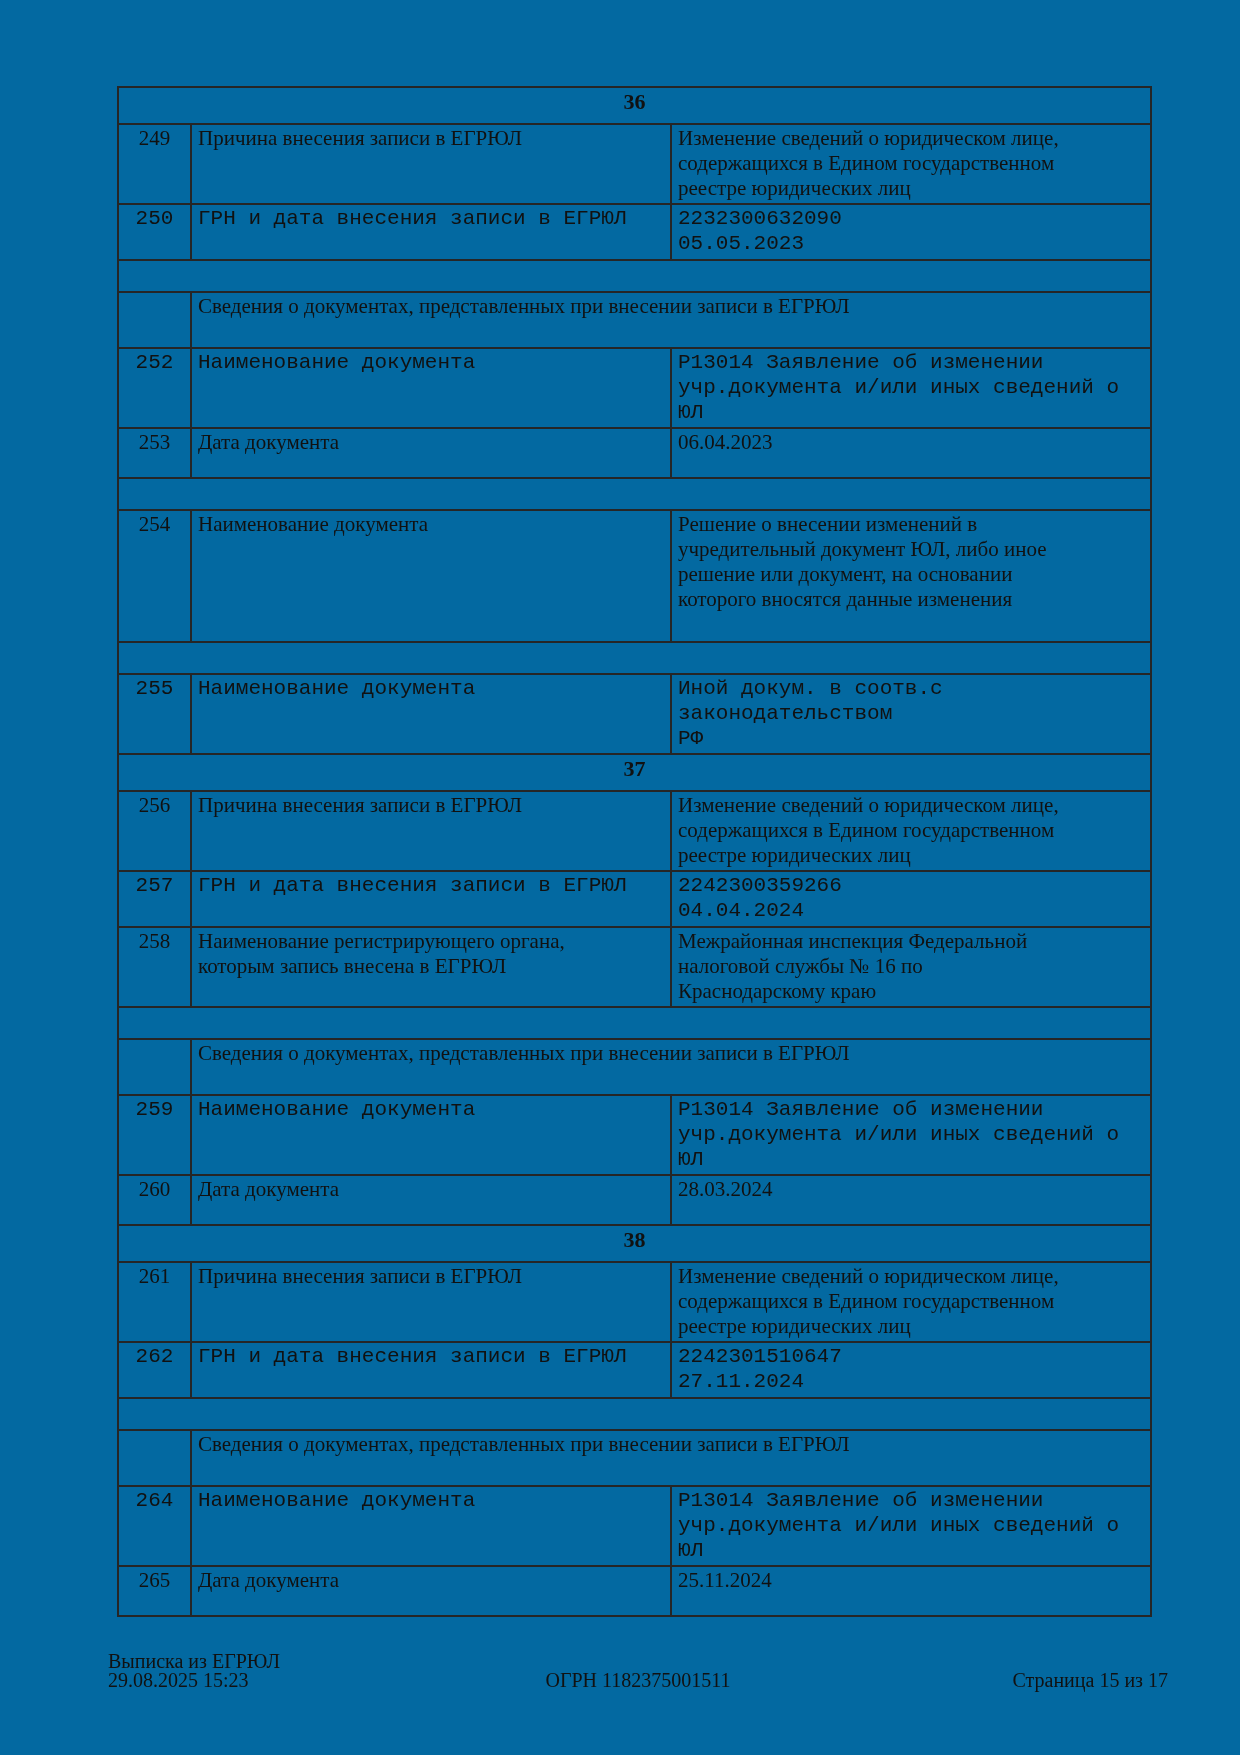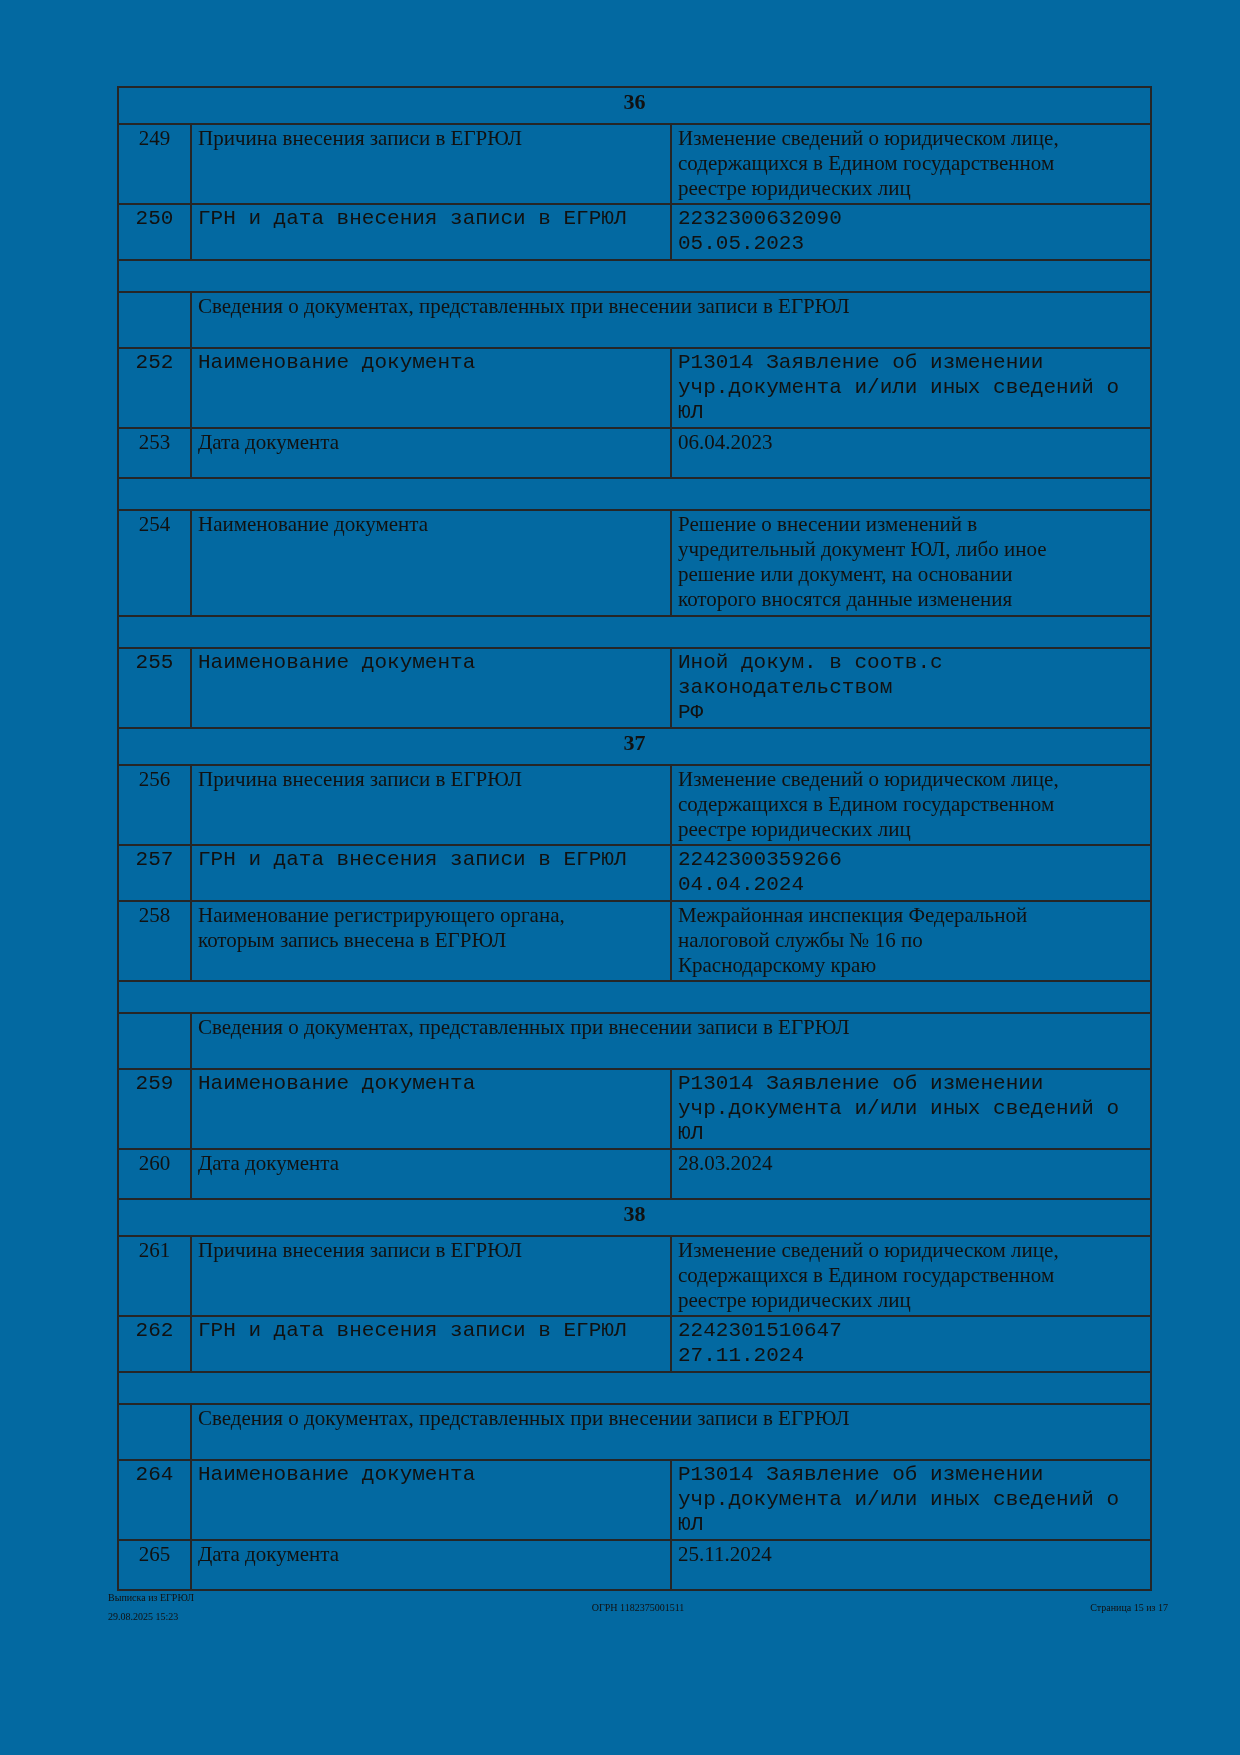--- a/index.html
+++ b/index.html
@@ -43,32 +43,32 @@
     font-size: 22px;
     vertical-align: middle;
     white-space: normal;
   }
   td.dh { vertical-align: middle; white-space: normal; }
   td.sp { padding: 0; }
   tr.h-sec { height: 37px; }
   tr.h1 { height: 50px; }
   tr.h2 { height: 56px; font-family: Liberation Mono, monospace; }
   tr.h3 { height: 80px; margin-top: 28px; }
-  tr.h4 { height: 106px; }
+  tr.h4 { height: 132px; }
   tr.h-sp { height: 32px; }
   tr.h-dh { height: 56px; }
   .footer {
     position: absolute;
     left: 108px;
-    top: 1588px;
+    top: 1652px;
     width: 1060px;
     display: flex;
     justify-content: space-between;
-    align-items: center;
-    font-size: 10px;
+    align-items: flex-end;
+    font-size: 20px;
     line-height: 19px;
   }
   .f-left  { flex: 1; text-align: left; }
   .f-center{ flex: 1; text-align: center; }
   .f-right { flex: 1; text-align: right; }
 </style>
 </head>
 <body>
 
 <div class="page">

